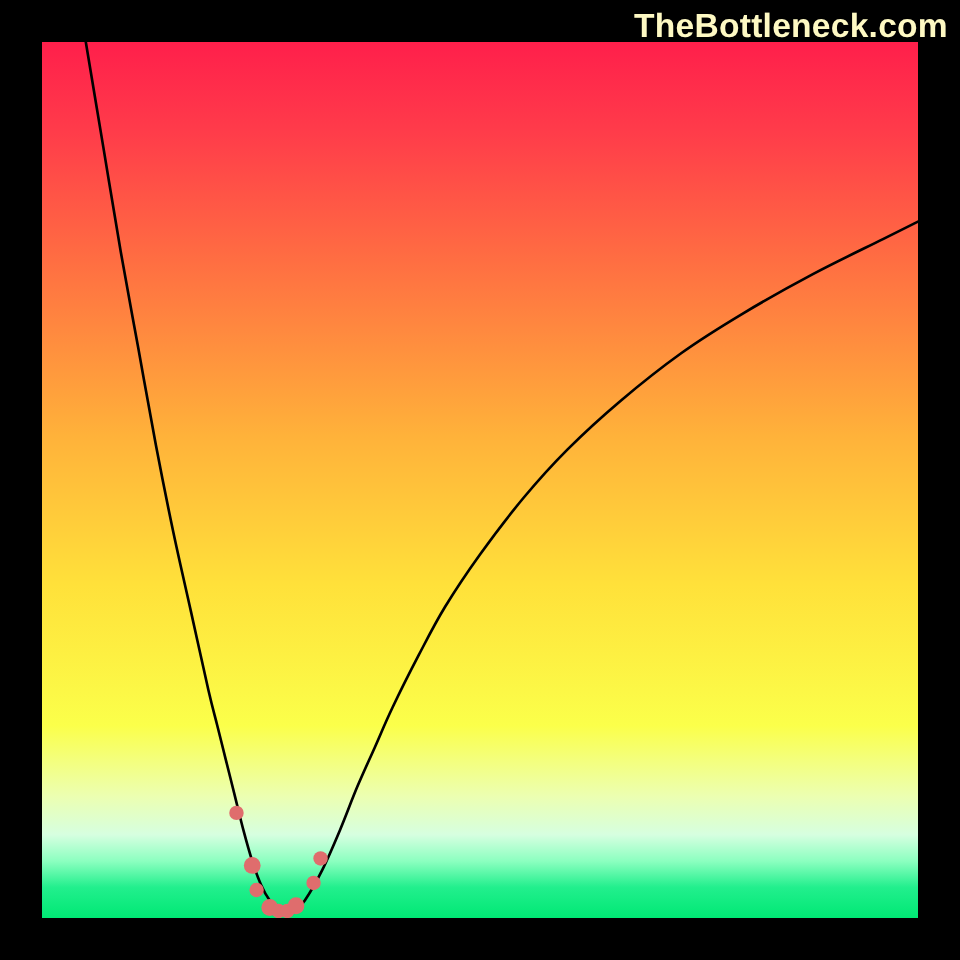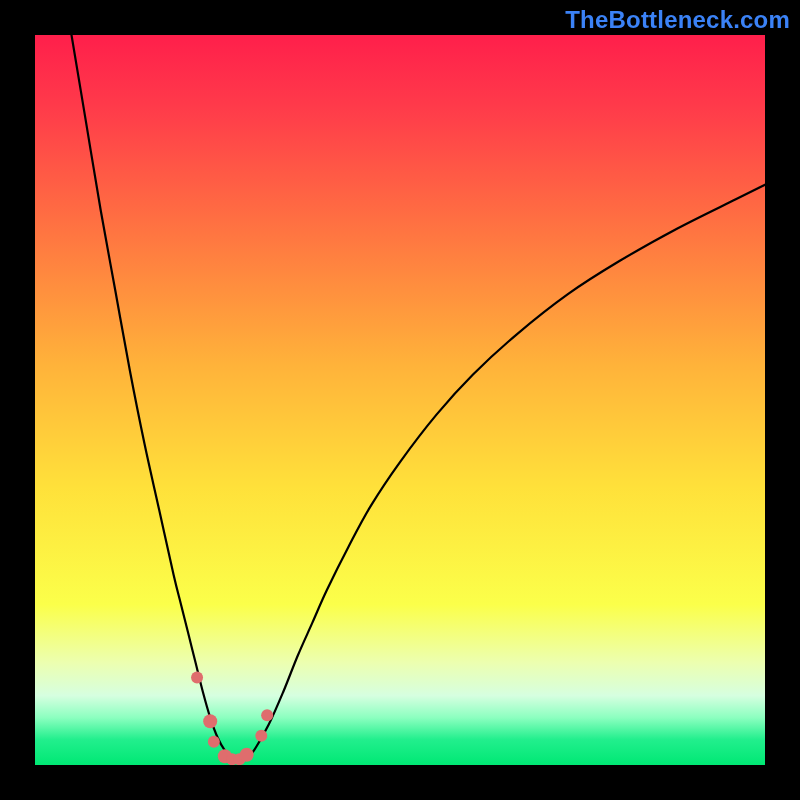--- a/index.html
+++ b/index.html
@@ -23,22 +23,22 @@
     position: absolute;
     left: 35px;
     top: 35px;
     width: 730px;
     height: 730px;
   }
   .watermark {
     position: absolute;
     top: 6px;
     right: 10px;
-    color: #3b82f6;
-    font-size: 24px;
+    color: #fef9c3;
+    font-size: 28px;
     font-weight: 600;
     letter-spacing: 0.2px;
     font-family: Arial, Helvetica, sans-serif;
   }
 </style>
 </head>
 <body>
 
 <div class="frame">
   <svg class="plot" viewBox="0 0 730 730" preserveAspectRatio="none">

